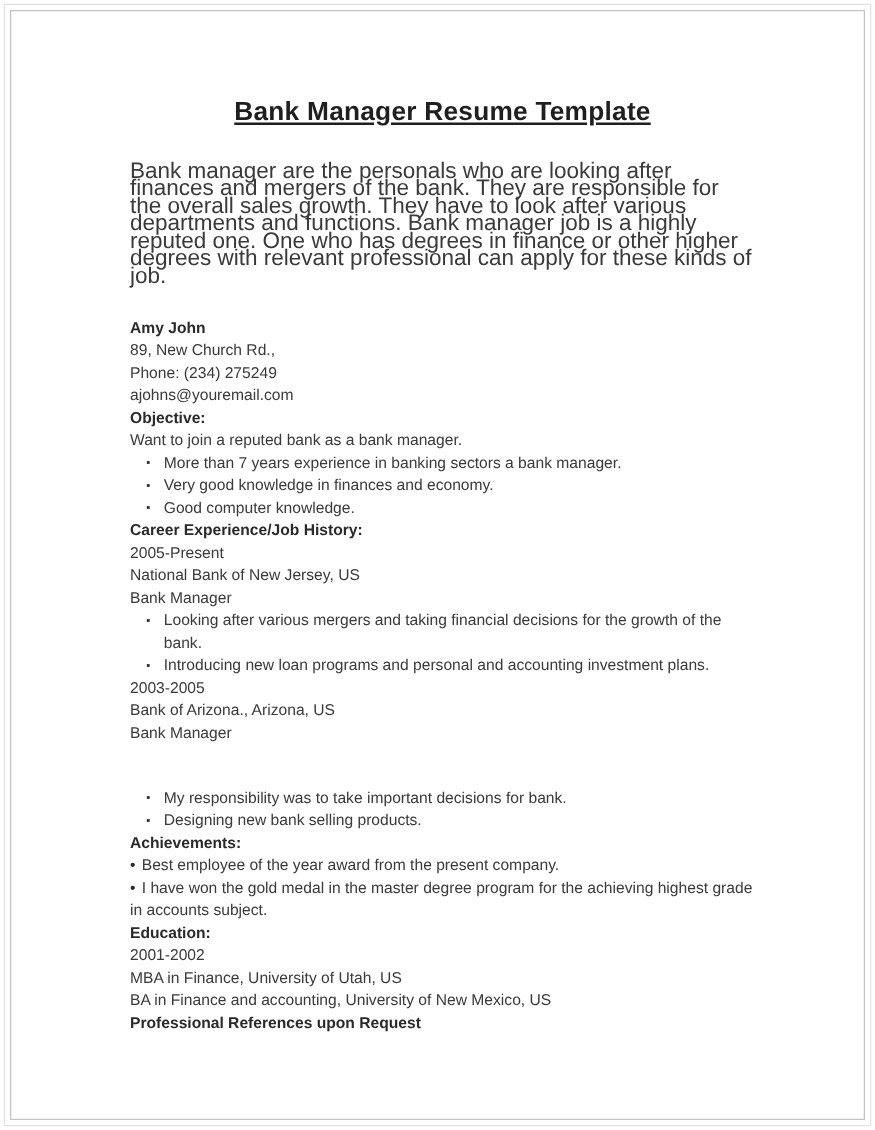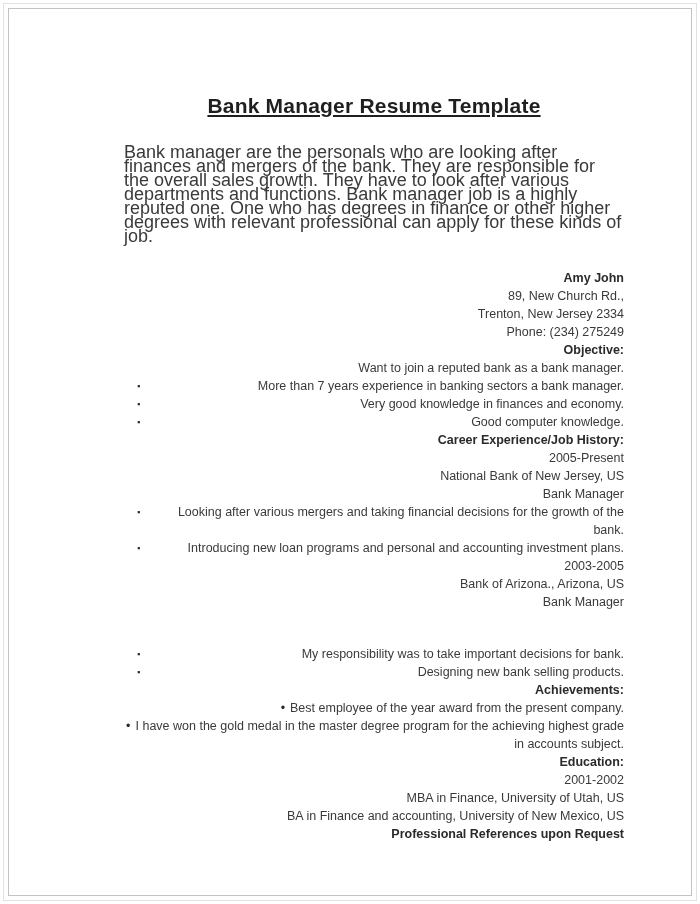--- a/index.html
+++ b/index.html
@@ -20,23 +20,22 @@
   }
   .page-frame-inner {
     position: absolute;
     inset: 8px;
     border: 1px solid #c3c3c3;
     pointer-events: none;
   }
   .content {
     position: absolute;
     left: 104px;
-    top: 94px;
+    top: 78px;
     width: 500px;
-    margin-left: 20px;
   }
   .doc-title {
     text-align: center;
     font-size: 21px;
     font-weight: bold;
     text-decoration: underline;
     color: #1f1f1f;
     letter-spacing: 0.2px;
     margin-bottom: 27px;
   }
@@ -45,21 +44,20 @@
     line-height: 14px;
     margin-bottom: 26px;
     color: #3a3a3a;
   }
   .line {
     position: relative;
     font-size: 12.5px;
     line-height: 18px;
     min-height: 18px;
     color: #3a3a3a;
-    text-align: right;
   }
   .line.bold {
     font-weight: bold;
     color: #2a2a2a;
   }
   .line.spacer {
     min-height: 34px;
   }
   .line.square-bullet {
     padding-left: 27px;
@@ -84,22 +82,22 @@
 
 <div class="page-frame-outer"></div>
 <div class="page-frame-inner"></div>
 
 <div class="content">
   <h1 class="doc-title">Bank Manager Resume Template</h1>
   <p class="intro">Bank manager are the personals who are looking after finances and mergers of the bank. They are responsible for the overall sales growth. They have to look after various departments and functions. Bank manager job is a highly reputed one. One who has degrees in finance or other higher degrees with relevant professional can apply for these kinds of job.</p>
   <div>
       <div class="line bold">Amy John</div>
       <div class="line plain">89, New Church Rd.,</div>
-      <div class="line plain">Trenton, New Jersey 2334</div>
       <div class="line plain">Phone: (234) 275249</div>
+      <div class="line plain">ajohns@youremail.com</div>
       <div class="line bold">Objective:</div>
       <div class="line plain">Want to join a reputed bank as a bank manager.</div>
       <div class="line square-bullet"><span class="bullet">▪</span><span>More than 7 years experience in banking sectors a bank manager.</span></div>
       <div class="line square-bullet"><span class="bullet">▪</span><span>Very good knowledge in finances and economy.</span></div>
       <div class="line square-bullet"><span class="bullet">▪</span><span>Good computer knowledge.</span></div>
       <div class="line bold">Career Experience/Job History:</div>
       <div class="line plain">2005-Present</div>
       <div class="line plain">National Bank of New Jersey, US</div>
       <div class="line plain">Bank Manager</div>
       <div class="line square-bullet"><span class="bullet">▪</span><span>Looking after various mergers and taking financial decisions for the growth of the bank.</span></div>

